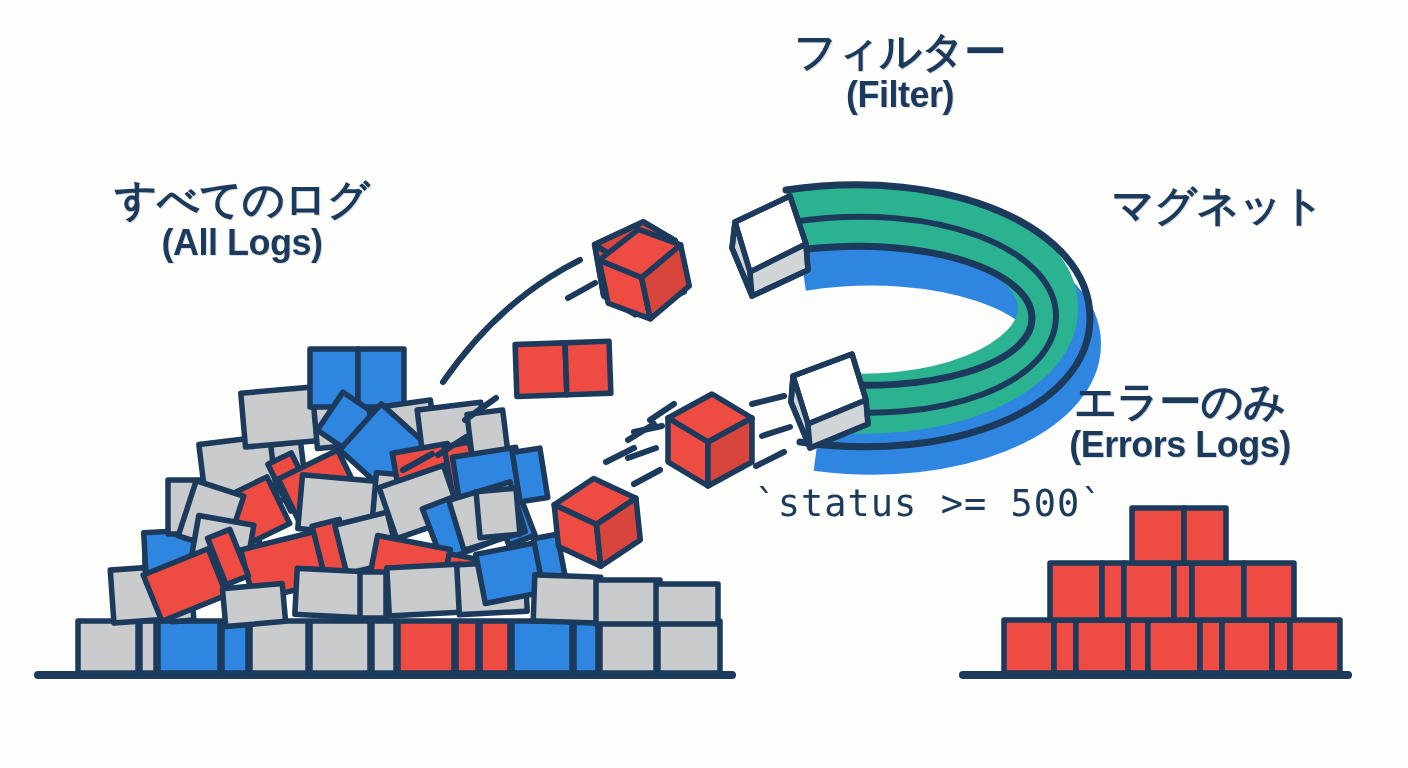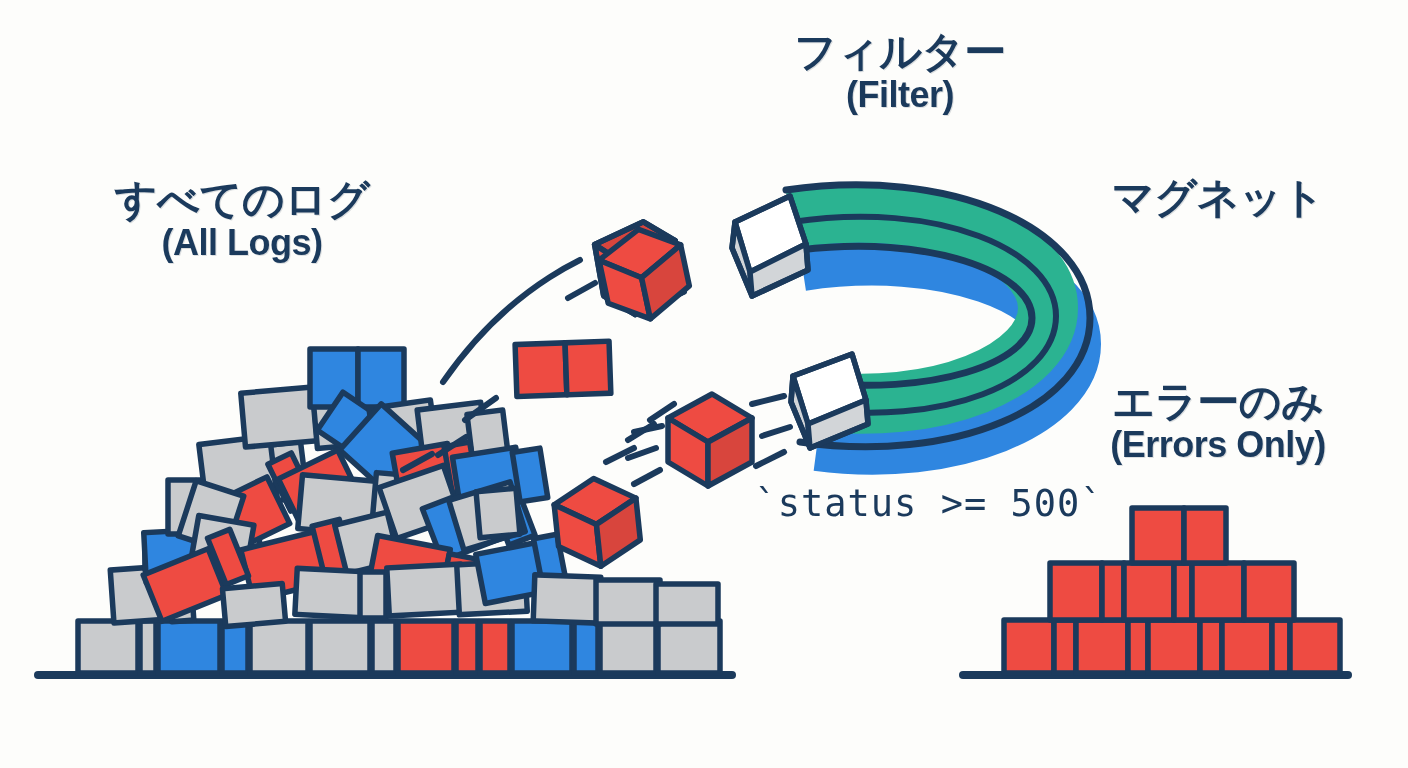--- a/index.html
+++ b/index.html
@@ -36,22 +36,22 @@
   .lbl .jp {
     display: block;
     font-size: 42px;
   }
   .lbl .en {
     display: block;
     font-size: 36px;
   }
   #label-all-logs  { left: 52px;  top: 176px; width: 380px; }
   #label-filter    { left: 770px; top: 28px;  width: 260px; }
-  #label-magnet    { left: 1068px;top: 174px; width: 300px; }
-  #label-errors    { left: 1058px;top: 378px; width: 320px; }
+  #label-magnet    { left: 1068px;top: 182px; width: 300px; }
+  #label-errors    { left: 1020px;top: 378px; width: 320px; }
   #code-chip {
     position: absolute;
     left: 718px;
     top: 482px;
     width: 350px;
     text-align: center;
     font-family: "DejaVu Sans Mono", "Liberation Mono", monospace;
     font-size: 37px;
     letter-spacing: 1px;
     color: #1b3a5c;
@@ -309,18 +309,18 @@
     <span class="jp">すべてのログ</span>
     <span class="en">(All Logs)</span>
   </div>
 
   <div class="lbl" id="label-magnet">
     <span class="jp">マグネット</span>
   </div>
 
   <div class="lbl" id="label-errors">
     <span class="jp">エラーのみ</span>
-    <span class="en">(Errors Only)</span>
+    <span class="en">(Errors Logs)</span>
   </div>
 
   <div id="code-chip">`status &gt;= 500`</div>
 
 </div>
 
 </body></html>

